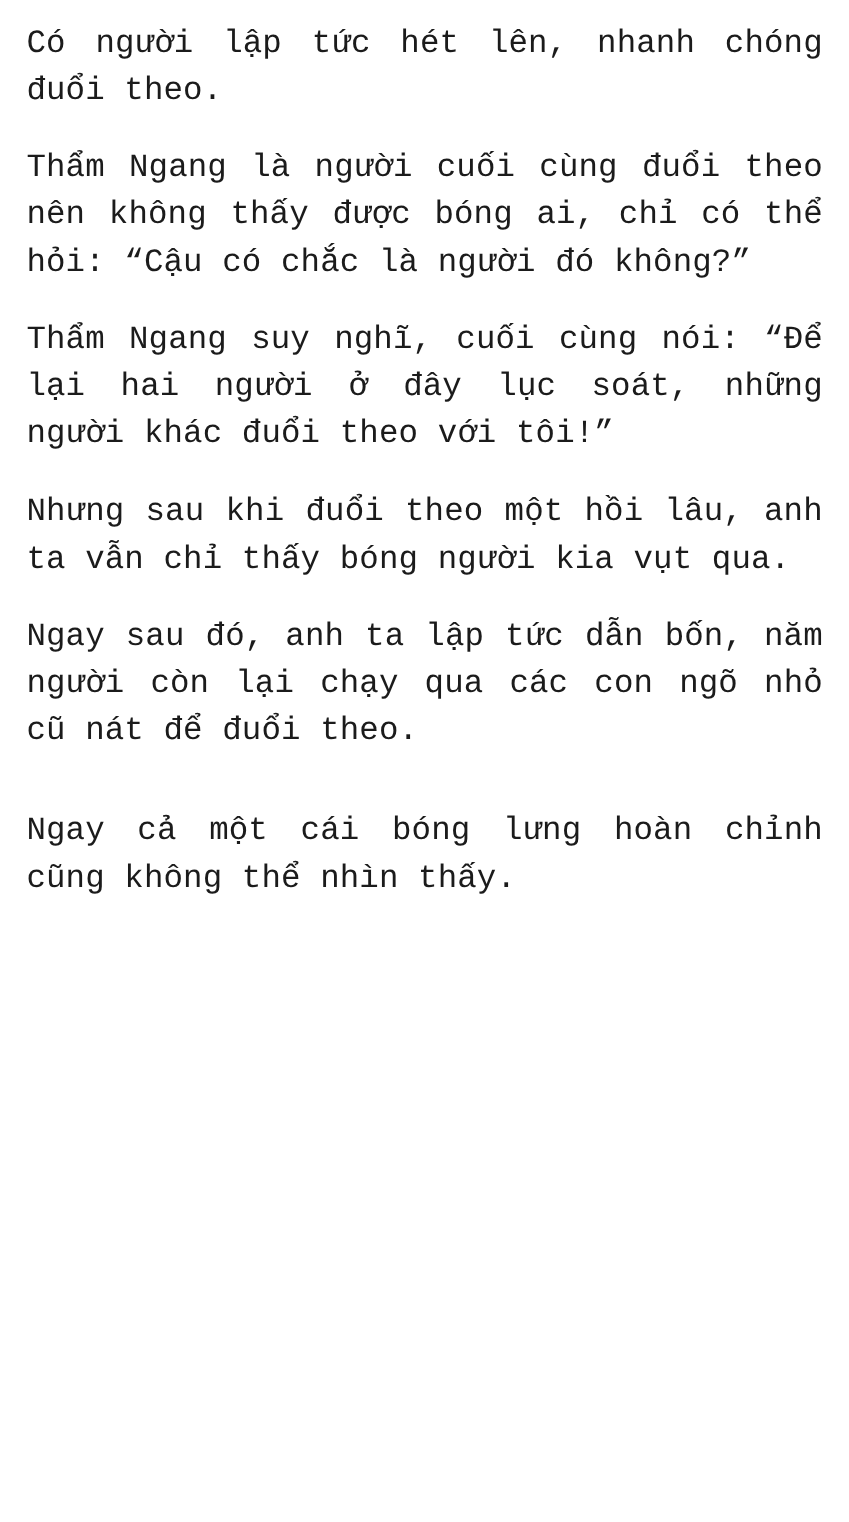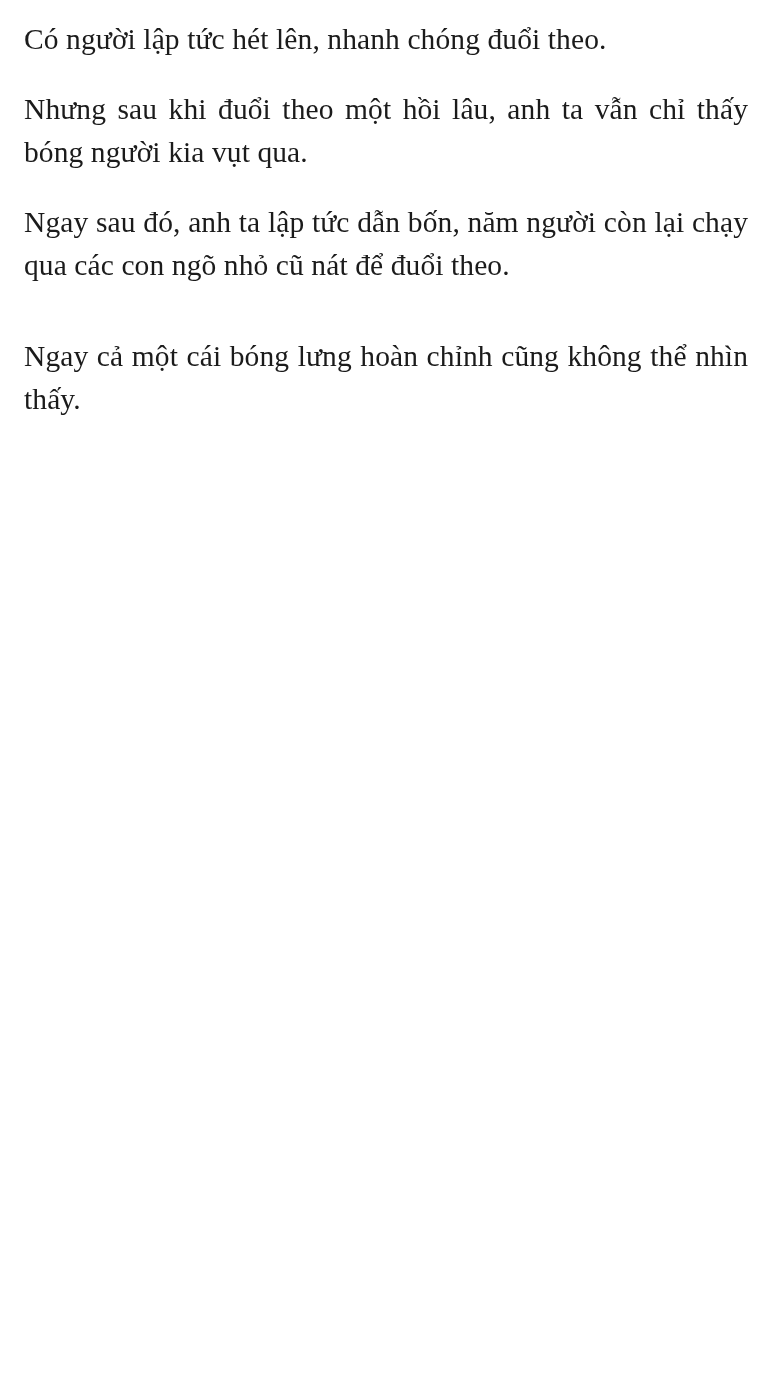--- a/index.html
+++ b/index.html
@@ -14,37 +14,39 @@
     color: #1c1c1c;
   }
   .reader {
     width: 772px;
     min-height: 1384px;
     box-sizing: border-box;
     padding: 18px 24px 20px 24px;
     background: #ffffff;
   }
   .paragraph {
-    font-family: Liberation Serif, serif;
+    font-family: Liberation Mono, monospace;
     font-size: 29.5px;
     line-height: 1.46;
     text-align: justify;
     text-justify: inter-word;
     margin: 0 0 27px 0;
     color: #1b1b1b;
     letter-spacing: 0.1px;
     -webkit-hyphens: none;
     hyphens: none;
   }
   .paragraph:last-child {
     margin-bottom: 0;
     margin-top: 48px;
   }
 </style>
 </head>
 <body>
 
 <div class="reader">
   <p class="paragraph">Có người lập tức hét lên, nhanh chóng đuổi theo.</p>
+  <p class="paragraph">Thẩm Ngang là người cuối cùng đuổi theo nên không thấy được bóng ai, chỉ có thể hỏi: “Cậu có chắc là người đó không?”</p>
+  <p class="paragraph">Thẩm Ngang suy nghĩ, cuối cùng nói: “Để lại hai người ở đây lục soát, những người khác đuổi theo với tôi!”</p>
   <p class="paragraph">Nhưng sau khi đuổi theo một hồi lâu, anh ta vẫn chỉ thấy bóng người kia vụt qua.</p>
   <p class="paragraph">Ngay sau đó, anh ta lập tức dẫn bốn, năm người còn lại chạy qua các con ngõ nhỏ cũ nát để đuổi theo.</p>
   <p class="paragraph">Ngay cả một cái bóng lưng hoàn chỉnh cũng không thể nhìn thấy.</p>
 </div>
 
 </body></html>

